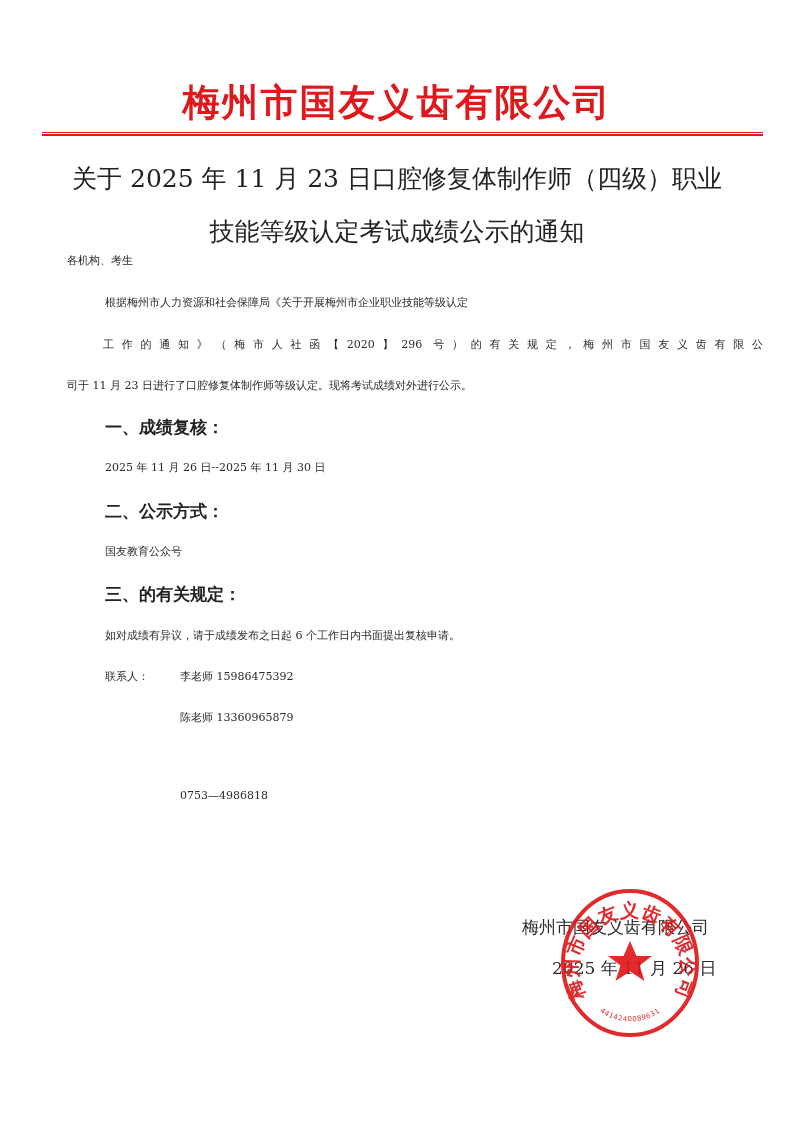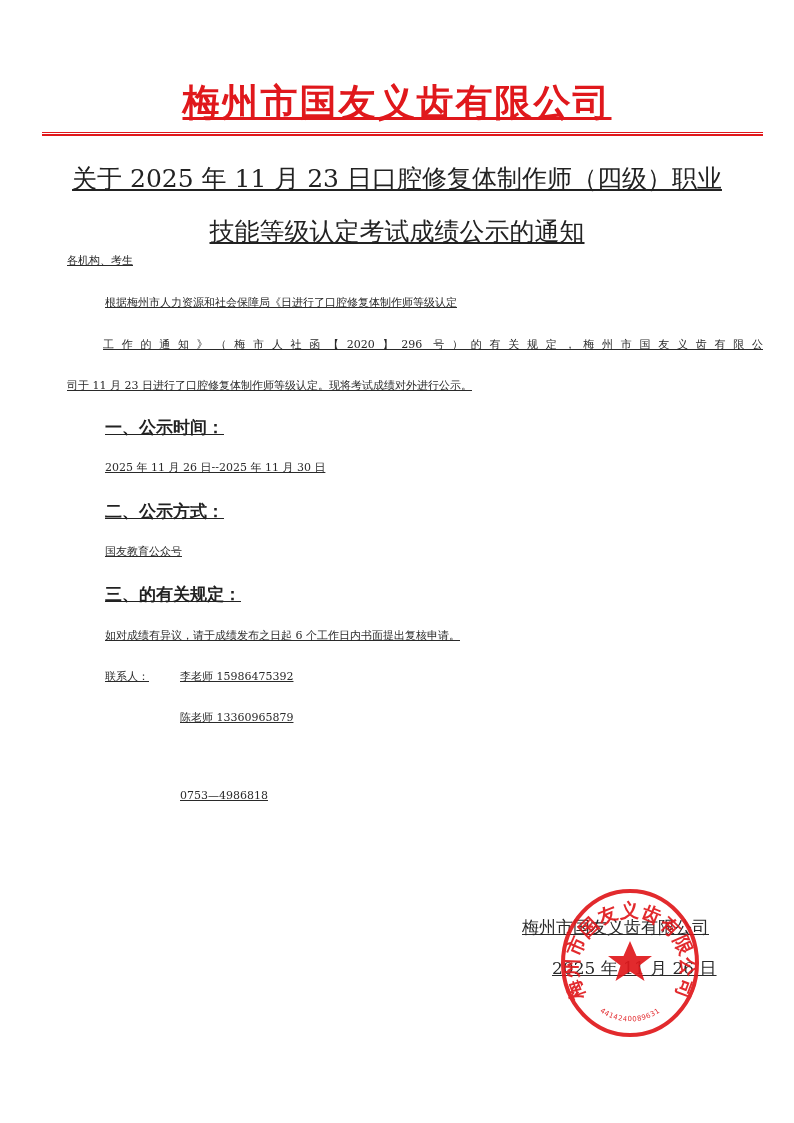--- a/index.html
+++ b/index.html
@@ -1,18 +1,18 @@
 <!DOCTYPE html>
 <html><head>
 <meta charset="utf-8">
 <style>
   html, body { margin: 0; padding: 0; background: #ffffff; }
   body { width: 794px; height: 1123px; position: relative; overflow: hidden;
          font-family: "DejaVu Serif", "Liberation Serif", serif; color: #2a2a2a; }
-  .abs { position: absolute; white-space: nowrap; text-decoration: underline; }
+  .abs { position: absolute; white-space: nowrap; }
   .company-header { left: 0; width: 794px; top: 80px; text-align: center;
          font-family: "DejaVu Sans", sans-serif; font-size: 37px; font-weight: bold;
          color: #e0181c; letter-spacing: 2px; line-height: 46px; }
   .rule { left: 42px; width: 721px; top: 132px; height: 5px; }
   .rule .thin { position: absolute; left: 0; right: 0; top: 0; height: 1px; background: #e0181c; }
   .rule .thick { position: absolute; left: 0; right: 0; top: 2px; height: 2px; background: #e0181c; }
   .title { left: 0; width: 794px; text-align: center; font-size: 25px; line-height: 34px; color: #222; }
   .t1 { top: 162px; }
   .t2 { top: 200px; margin-top: 15px; }
   .body-text { font-size: 11px; line-height: 24px; color: #2a2a2a; }
@@ -44,25 +44,25 @@
 <div class="abs rule">
   <div class="thin"></div>
   <div class="thick"></div>
 </div>
 
 <div class="abs title t1">关于 2025 年 11 月 23 日口腔修复体制作师（四级）职业</div>
 <div class="abs title t2">技能等级认定考试成绩公示的通知</div>
 
 <div class="abs body-text salutation">各机构、考生</div>
 
-<div class="abs body-text p1">根据梅州市人力资源和社会保障局《日进行了口腔修复体制作师等级认定</div>
+<div class="abs body-text p1">根据梅州市人力资源和社会保障局《关于开展梅州市企业职业技能等级认定</div>
 <div class="abs body-text para-line p2">工作的通知》（梅市人社函【2020】296 号）的有关规定，梅州市国友义齿有限公</div>
 <div class="abs body-text para-line p3">司于 11 月 23 日进行了口腔修复体制作师等级认定。现将考试成绩对外进行公示。</div>
 
-<div class="abs section-head s1">一、公示时间：</div>
+<div class="abs section-head s1">一、成绩复核：</div>
 <div class="abs body-text v1">2025 年 11 月 26 日--2025 年 11 月 30 日</div>
 
 <div class="abs section-head s2">二、公示方式：</div>
 <div class="abs body-text v2">国友教育公众号</div>
 
 <div class="abs section-head s3">三、的有关规定：</div>
 <div class="abs body-text v3">如对成绩有异议，请于成绩发布之日起 6 个工作日内书面提出复核申请。</div>
 
 <div class="abs body-text c-label">联系人：</div>
 <div class="abs body-text c1">李老师 15986475392</div>

